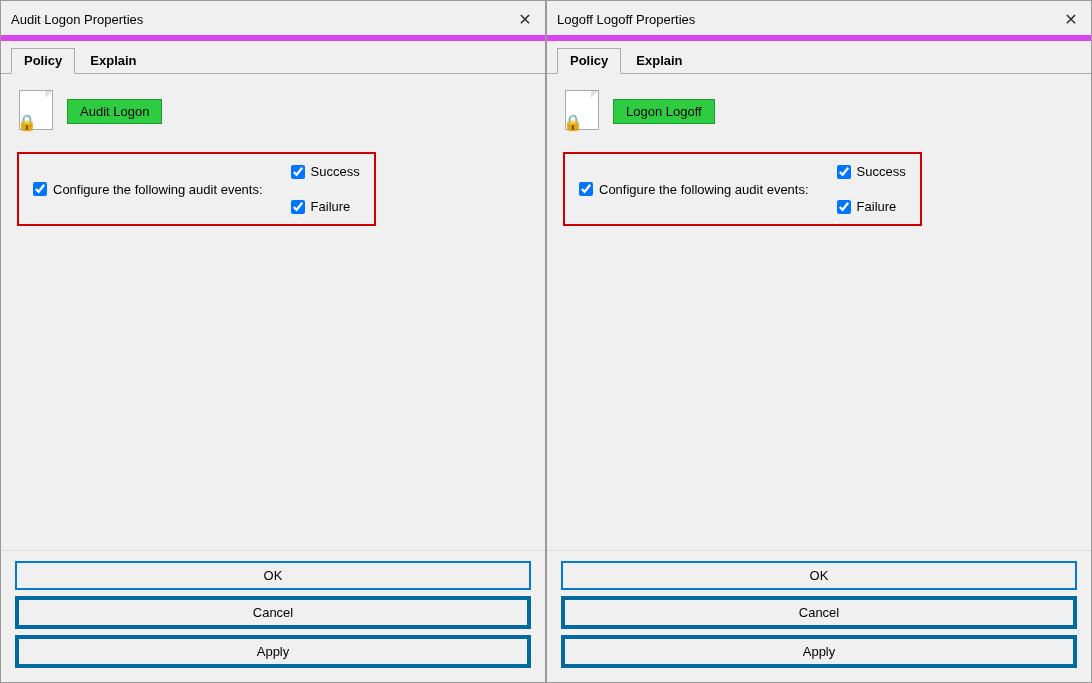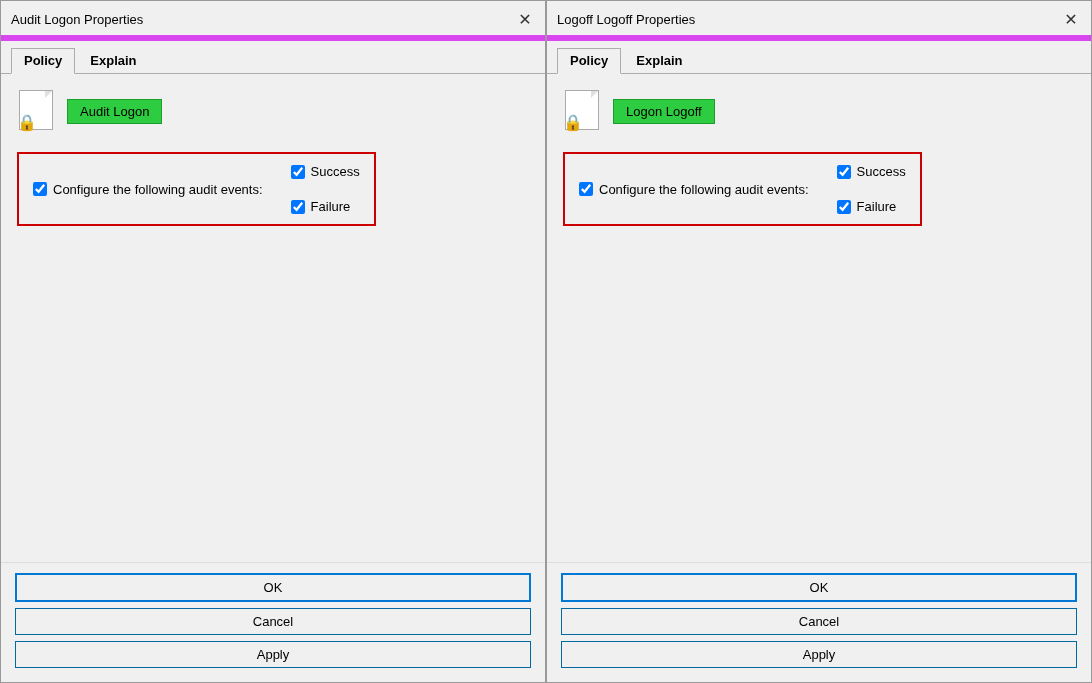--- a/index.html
+++ b/index.html
@@ -162,21 +162,21 @@
       gap: 6px;
       padding: 10px 14px 14px 14px;
       border-top: 1px solid #ddd;
       margin-top: auto;
       flex-direction: column;
     }
     .footer-btn {
       padding: 5px 20px;
       font-size: 13px;
       background: #f0f0f0;
-      border: 1px solid #0369a1;
+      border: 4px solid #0369a1;
       cursor: pointer;
       min-width: 70px;
     }
     .footer-btn.ok-btn {
       border: 2px solid #0078d4;
     }
   </style>
 </head>
 <body>
 

